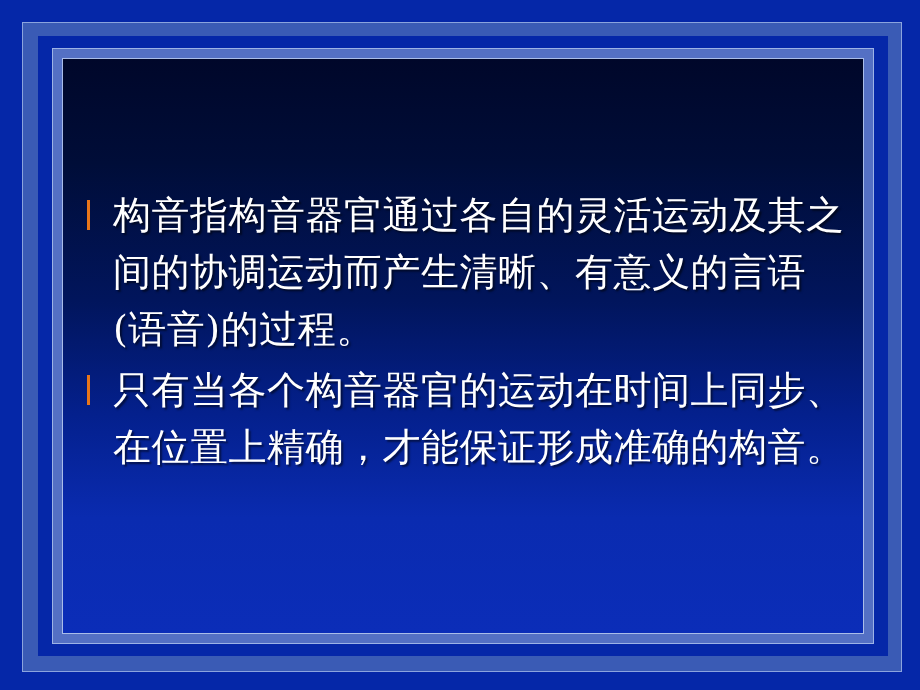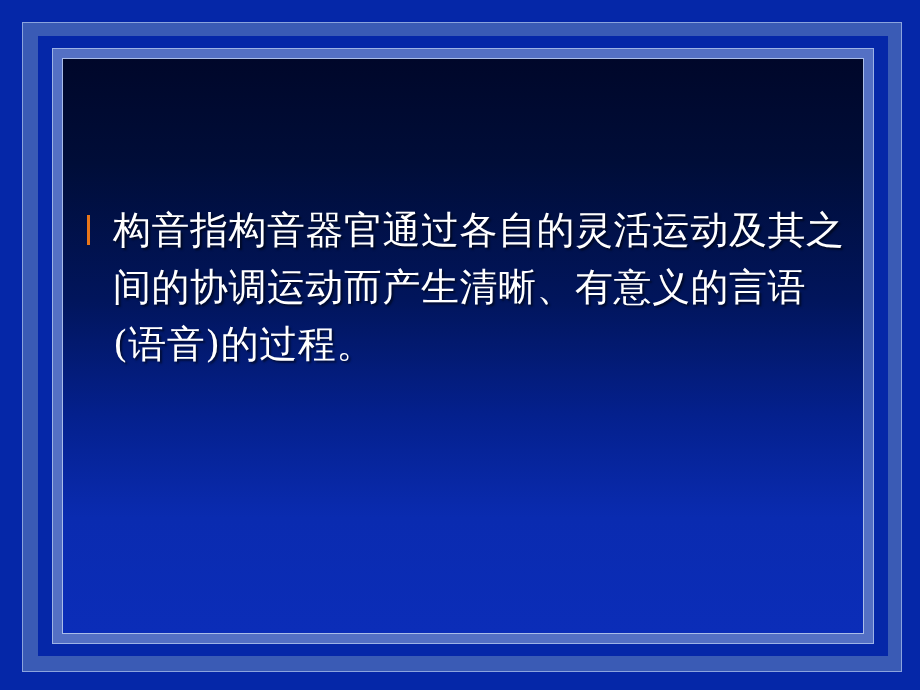--- a/index.html
+++ b/index.html
@@ -93,21 +93,21 @@
                 #0b2db8 100%);
     box-sizing: border-box;
     overflow: hidden;
     z-index: 2;
   }
 
   
   .bullet-list {
     position: absolute;
     left: 12px;
-    top: 143px;
+    top: 128px;
     right: 8px;
     margin: 0;
     padding: 0;
     list-style: none;
   }
 
   .bullet-item {
     display: flex;
     align-items: flex-start;
     margin: 0 0 4px 0;
@@ -149,20 +149,24 @@
 
   <div class="content-plate">
 
     <ul class="bullet-list">
 
       <li class="bullet-item">
         <span class="bullet-marker"></span>
         <span class="bullet-text">构音指构音器官通过各自的灵活运动及其之间的协调运动而产生清晰、有意义的言语(语音)的过程。</span>
       </li>
 
+      <li class="bullet-item">
+        <span class="bullet-marker"></span>
+        <span class="bullet-text">只有当各个构音器官的运动在时间上同步、在位置上精确，才能保证形成准确的构音。</span>
+      </li>
 
     </ul>
 
   </div>
 
   <div class="frame-line-4"></div>
 
 </div>
 
 </body></html>

